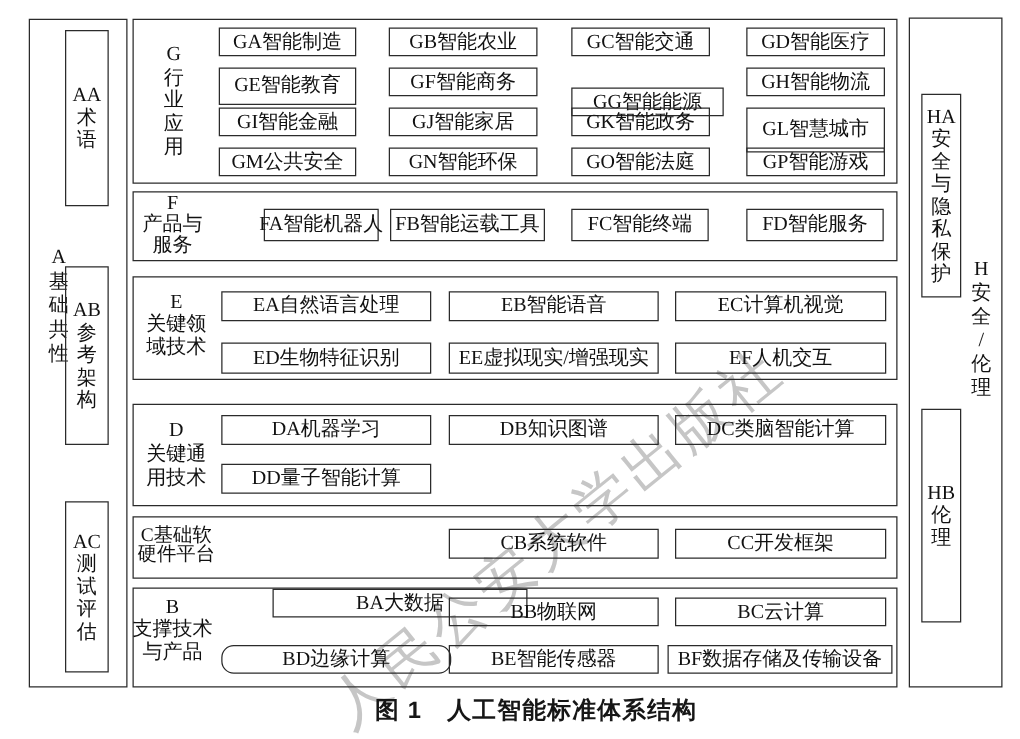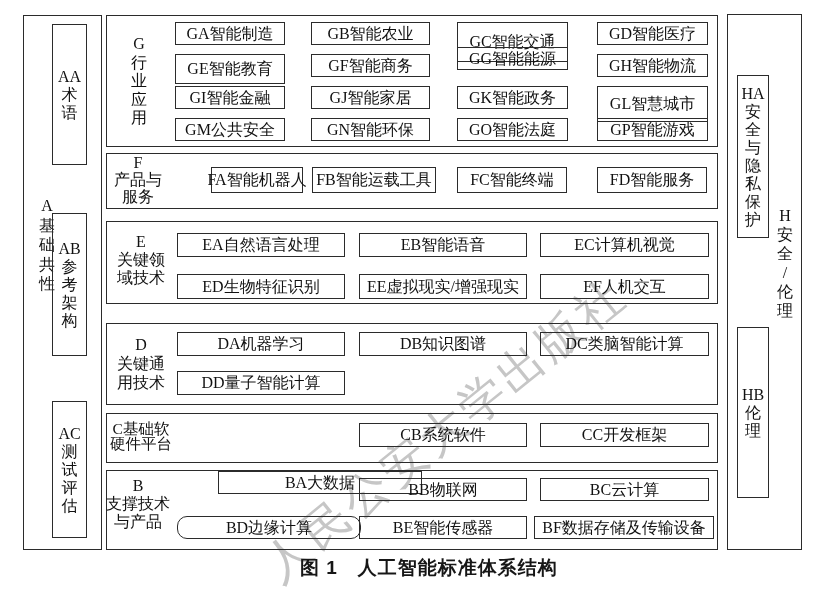--- a/index.html
+++ b/index.html
@@ -63,25 +63,25 @@
 理</div>
 
   <div class="frame" style="left:106px;top:15px;width:612px;height:132px;"></div>
   <div class="label" style="left:123px;top:35px;width:32px;line-height:18.5px;">G
 行
 业
 应
 用</div>
   <div class="cell" style="left:175px;top:22px;width:110px;height:23px;">GA智能制造</div>
   <div class="cell" style="left:311px;top:22px;width:119px;height:23px;">GB智能农业</div>
-  <div class="cell" style="left:457px;top:22px;width:111px;height:40px;">GC智能交通</div>
+  <div class="cell" style="left:457px;top:22px;width:111px;height:23px;">GC智能交通</div>
   <div class="cell" style="left:597px;top:22px;width:111px;height:23px;">GD智能医疗</div>
   <div class="cell" style="left:175px;top:54px;width:110px;height:30px;">GE智能教育</div>
   <div class="cell" style="left:311px;top:54px;width:119px;height:23px;">GF智能商务</div>
-  <div class="cell" style="left:457px;top:47px;width:111px;height:23px;">GG智能能源</div>
+  <div class="cell" style="left:457px;top:70px;width:122px;height:23px;">GG智能能源</div>
   <div class="cell" style="left:597px;top:54px;width:111px;height:23px;">GH智能物流</div>
   <div class="cell" style="left:175px;top:86px;width:110px;height:23px;">GI智能金融</div>
   <div class="cell" style="left:311px;top:86px;width:119px;height:23px;">GJ智能家居</div>
   <div class="cell" style="left:457px;top:86px;width:111px;height:23px;">GK智能政务</div>
   <div class="cell" style="left:597px;top:86px;width:111px;height:36px;">GL智慧城市</div>
   <div class="cell" style="left:175px;top:118px;width:110px;height:23px;">GM公共安全</div>
   <div class="cell" style="left:311px;top:118px;width:119px;height:23px;">GN智能环保</div>
   <div class="cell" style="left:457px;top:118px;width:111px;height:23px;">GO智能法庭</div>
   <div class="cell" style="left:597px;top:118px;width:111px;height:23px;">GP智能游戏</div>
 

